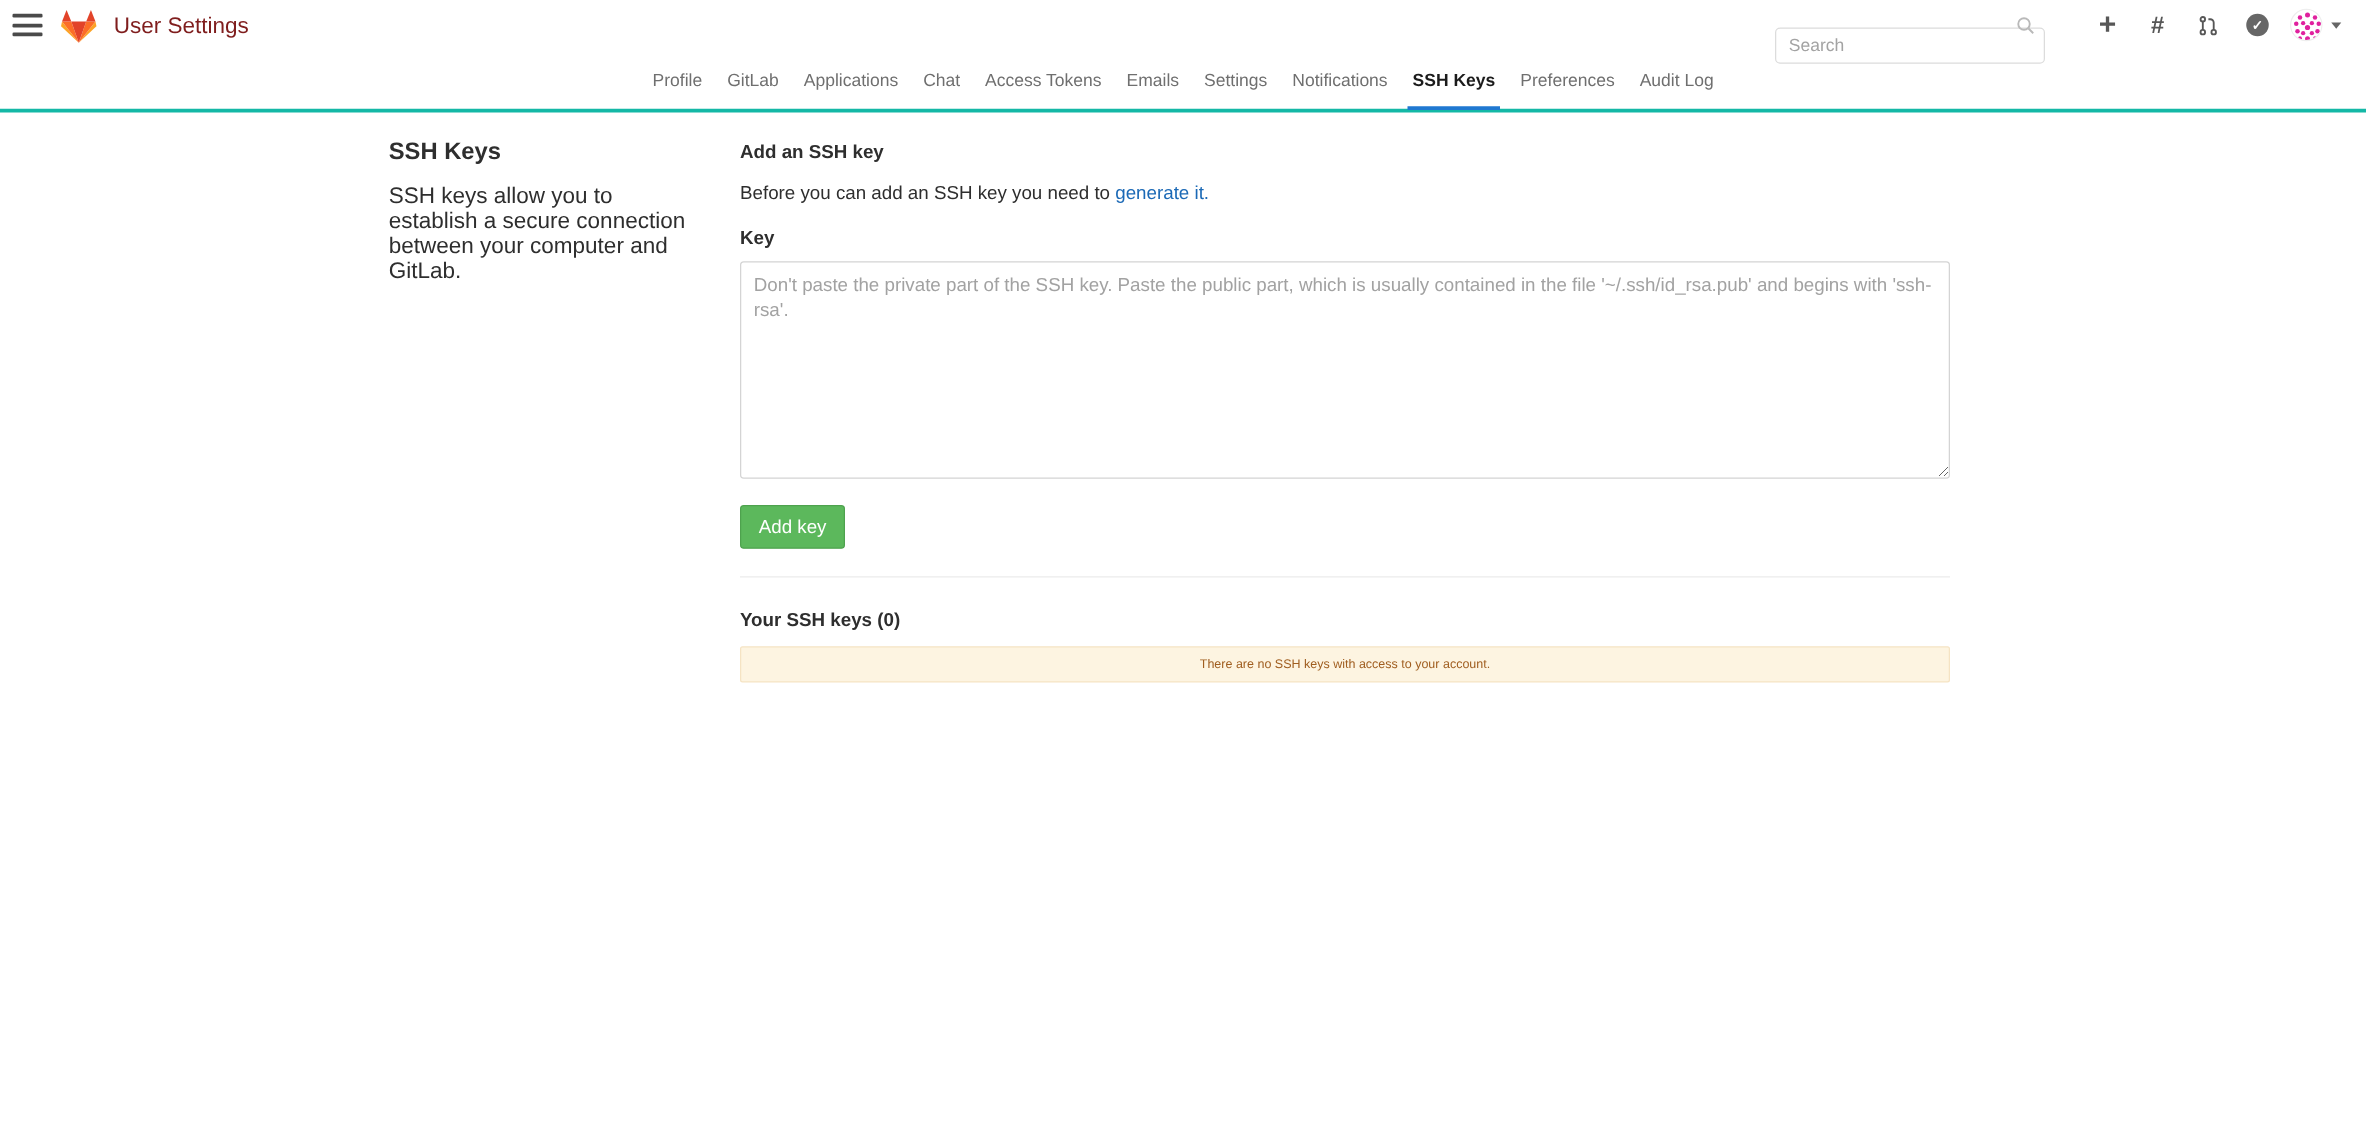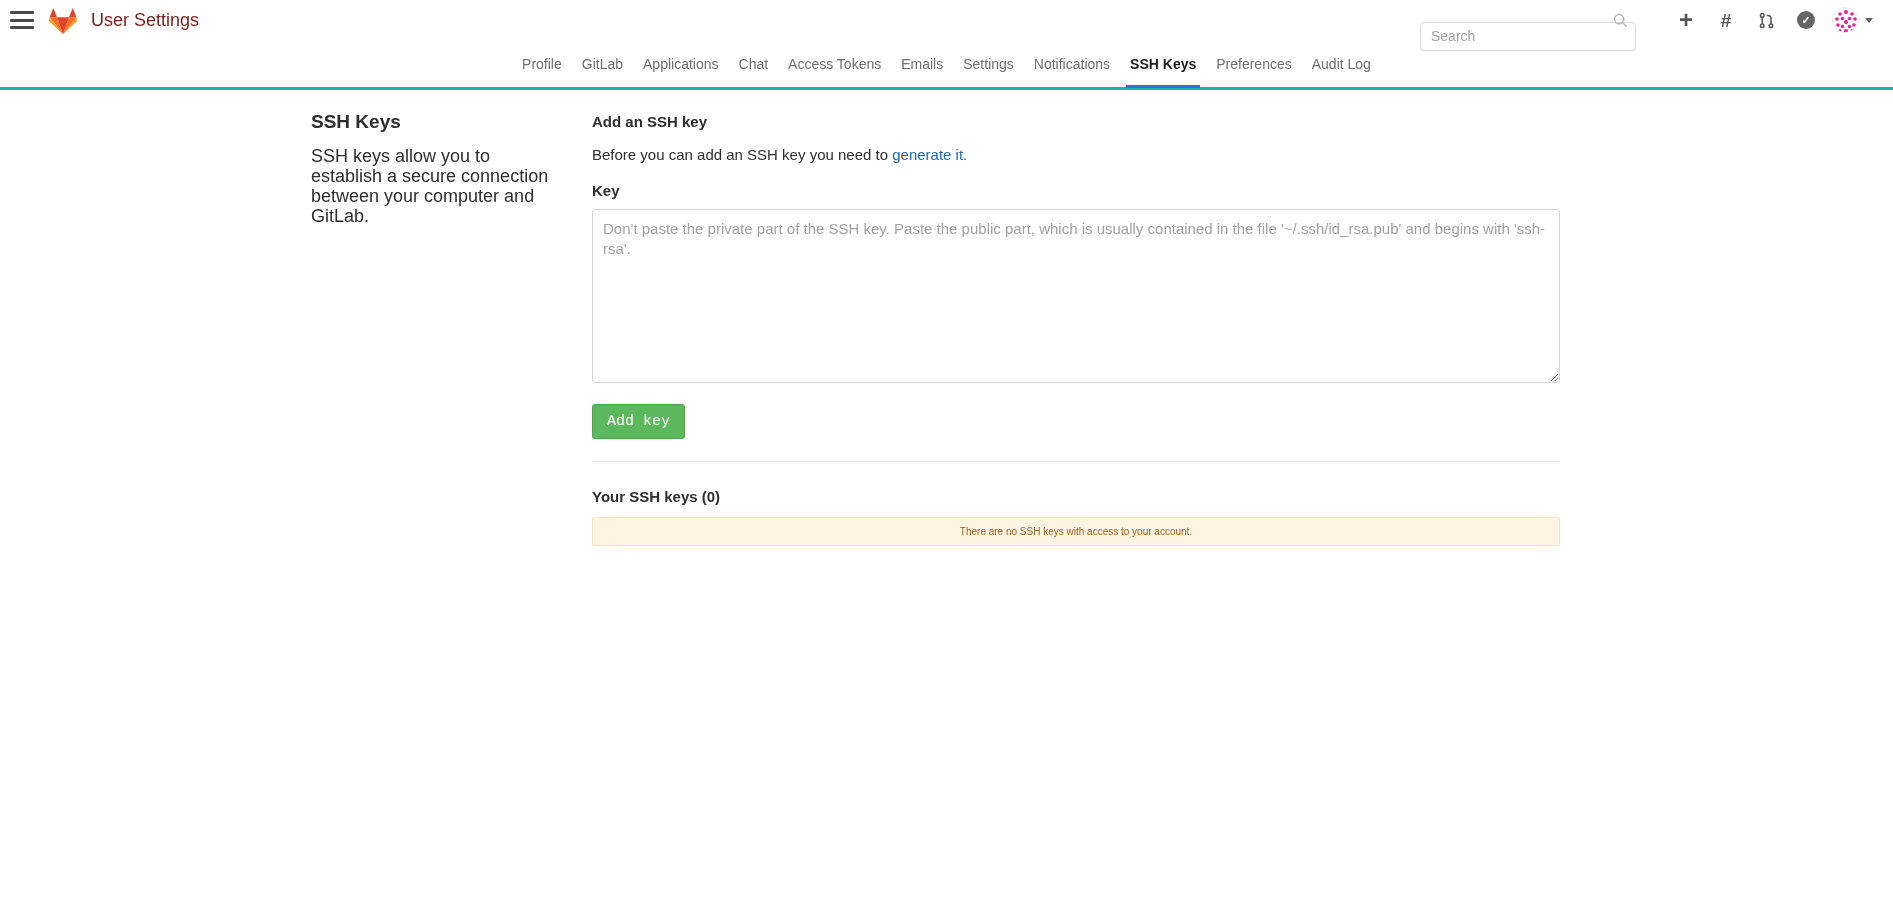--- a/index.html
+++ b/index.html
@@ -95,21 +95,21 @@
   }
   .form-group textarea::placeholder { color:#a2a2a2; }
   .form-group input[type="text"] {
     display:block; width:100%; height:35px;
     border:1px solid #d4d4d4; border-radius:3px;
     padding:0 10px; font-size:15px; font-family:inherit; color:#2e2e2e; outline:none;
   }
   .btn-create {
     background:var(--green,#5cb85c);
     border:1px solid #4ea24e; border-radius:3px;
-    color:#fff; font-size:15px; font-family:Liberation Mono, monospace;
+    color:#fff; font-size:15px; font-family:Liberation Sans, sans-serif;
     padding:8px 14px; cursor:pointer;
   }
 
   hr.divider { border:0; border-top:1px solid #ececec; margin:22px 0 0; }
   h4.keys-heading { margin:26px 0 12px; font-size:15px; font-weight:bold; }
   .empty-message {
     background:var(--warn-bg,#fdf4e1);
     border:1px solid #f5e3c3;
     border-radius:2px;
     padding:8px 10px;

